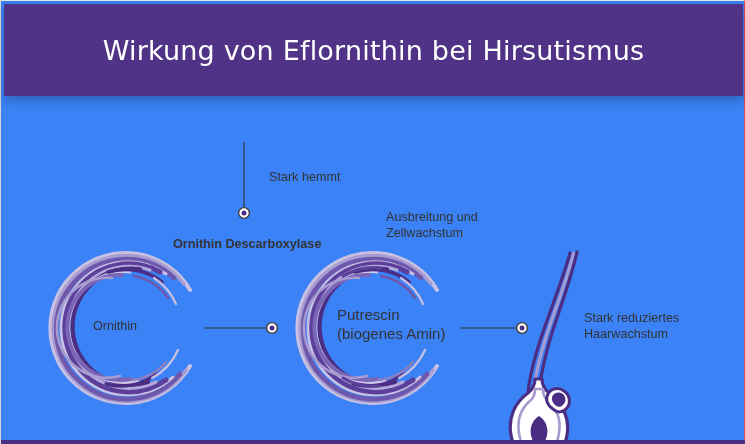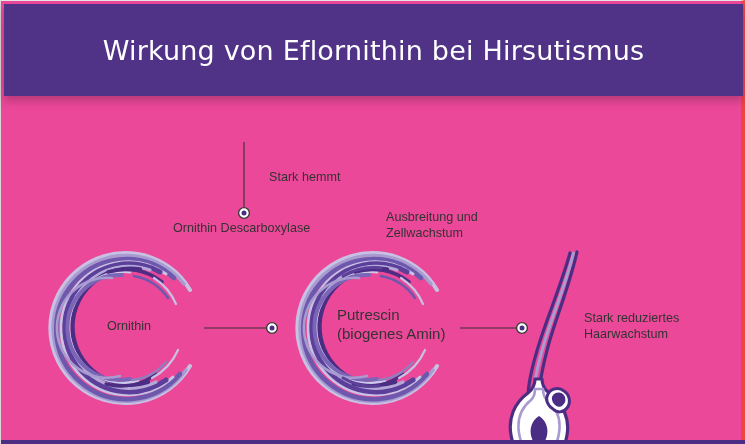--- a/index.html
+++ b/index.html
@@ -1,41 +1,41 @@
 <!DOCTYPE html>
 <html><head>
 <meta charset="utf-8">
 <style>
   html,body{margin:0;padding:0;}
   body{width:745px;height:444px;background:#ffffff;font-family:"Liberation Sans",sans-serif;overflow:hidden;}
-  #page{position:relative;width:745px;height:444px;background:#ec4899;box-sizing:border-box;
-        border-left:1px solid #d8d8d8;border-right:4px solid #ef4444;border-top:1px solid #e6e6e6;}
+  #page{position:relative;width:745px;height:444px;background:#3b82f6;box-sizing:border-box;
+        border-left:1px solid #d8d8d8;border-right:1px solid #ef4444;border-top:1px solid #e6e6e6;}
   #bottom-rule{position:absolute;left:0;top:439px;width:745px;height:4px;background:#4b2d84;}
 
   
   #header{position:absolute;left:3px;top:3px;width:739px;height:92px;background:#503286;
           box-shadow:0 5px 9px rgba(0,0,0,0.22);}
   #header-title{position:absolute;left:0;top:0;width:739px;height:92px;display:flex;
                 align-items:center;justify-content:center;color:#ffffff;font-size:27px;
                 font-weight:400;letter-spacing:.2px;font-family:"DejaVu Sans",sans-serif;}
 
   
   #diagram{position:absolute;left:0;top:96px;width:745px;height:343px;}
   #svg-layer{position:absolute;left:0;top:0;width:745px;height:343px;}
 
   .lbl{position:absolute;color:#333333;font-size:12.6px;line-height:15.5px;white-space:pre;
        font-family:"Liberation Sans",sans-serif;}
   .lbl.c{}
   .lbl.l{text-align:left;}
 
   #lbl-behandlung{left:168px;top:27px;}
   #lbl-hemmt{left:268px;top:73px;}
-  #lbl-odc{left:172px;top:124px;}
+  #lbl-odc{left:172px;top:140px;font-weight:bold;}
   #lbl-ausbreitung{left:385px;top:113px;width:124px;}
-  #lbl-ornithin{left:92px;top:222px;font-size:12.6px;margin-left:14px;}
+  #lbl-ornithin{left:92px;top:222px;font-size:12.6px;}
   #lbl-putrescin{left:336px;top:208px;font-size:15px;line-height:19px;}
   #lbl-haar{left:583px;top:214px;width:124px;}
 </style>
 </head>
 <body>
 
 <div id="page">
 
   <div id="header">
     <div id="header-title">Wirkung von Eflornithin bei Hirsutismus</div>

